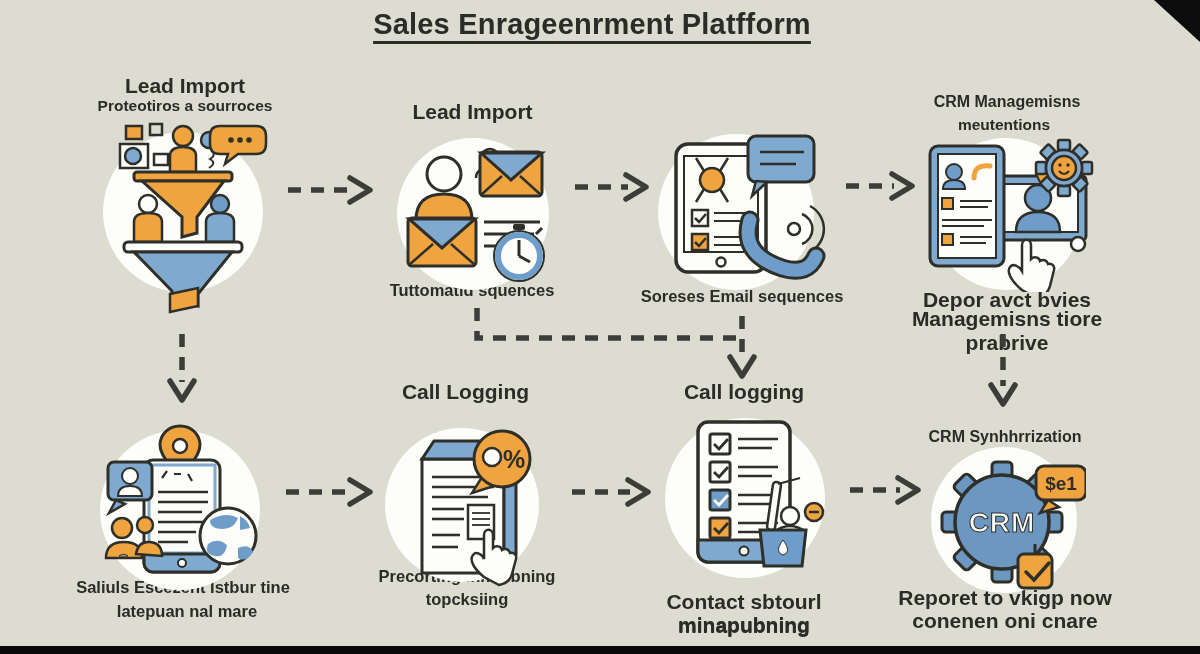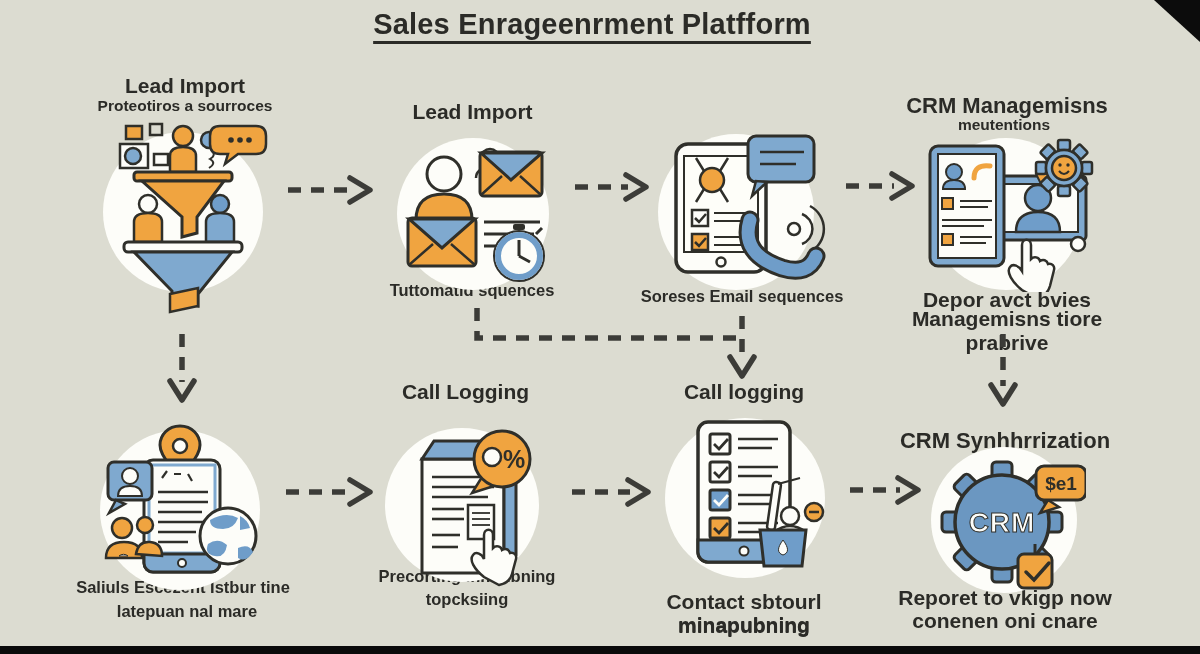--- a/index.html
+++ b/index.html
@@ -5,21 +5,21 @@
   html,body{margin:0;padding:0;background:#9a9a92;}
   #canvas{
     position:relative;width:1200px;height:654px;overflow:hidden;
     background:#dcdcd1;
     font-family:"Liberation Sans","DejaVu Sans",sans-serif;
   }
   .txt{position:absolute;text-align:center;font-weight:700;color:#2b2b27;line-height:1.15;}
   #title{left:0;right:16px;top:8px;font-size:29px;letter-spacing:.2px;
     text-decoration:underline;text-underline-offset:7px;text-decoration-thickness:2.5px;}
   .h{font-size:21px;}
-  .h2{font-size:22px;}
+  .h2{font-size:16px;}
   .sub{font-size:15.5px;text-align:center;}
   .cap{font-size:16.5px;}
   .cap-s{font-size:21px;}
   svg{position:absolute;display:block;}
   #arrow-layer{left:0;top:0;}
 </style>
 </head>
 <body>
 
 <div id="canvas">

